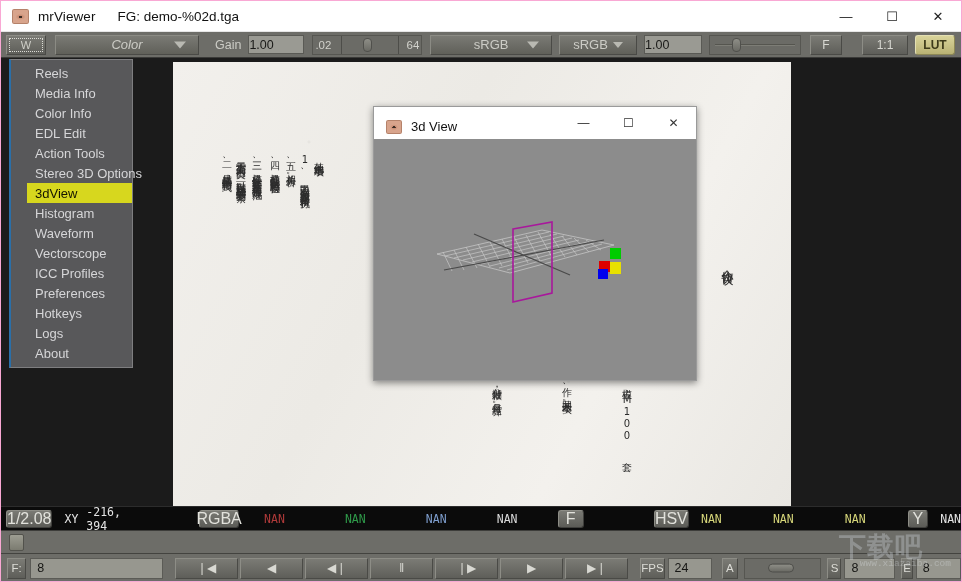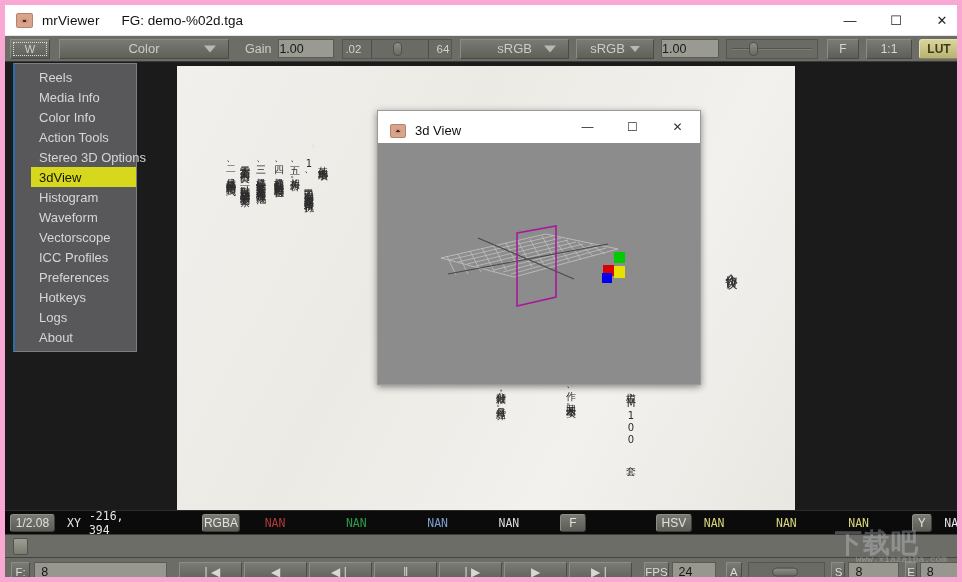--- a/index.html
+++ b/index.html
@@ -6,21 +6,21 @@
   html, body {
     width: 962px; height: 582px;
     overflow: hidden;
     font-family: "Liberation Sans", sans-serif;
     background: #000;
   }
   #app {
     position: relative;
     width: 962px; height: 582px;
     background: #4d7c0f;
-    border: 5px solid #f9a8d4;
+    border: 1px solid #f9a8d4;
     overflow: hidden;
   }
 
   
   #titlebar {
     position: absolute; left: 0; top: 0;
     width: 960px; height: 31px;
     background: #ffffff;
     display: flex; align-items: center;
     border-bottom: 1px solid #e6e6e6;
@@ -61,27 +61,27 @@
   #w-btn {
     width: 40px; margin-left: 5px;
     position: relative; color: #cfcfc8;
     font-size: 11px;
   }
   #w-btn::after {
     content: ""; position: absolute; left: 2px; top: 2px; right: 2px; bottom: 2px;
     border: 1px dotted #dcdcd6;
   }
   #color-combo {
-    width: 170px; height: 20px; margin-left: 9px;
+    width: 144px; height: 20px; margin-left: 9px;
     background: linear-gradient(#7a7a74, #606059);
     border: 1px solid #8b8b84;
     border-right-color: #4a4a46; border-bottom-color: #4a4a46;
     display: flex; align-items: center; justify-content: center;
     position: relative;
-    color: #ccccc6; font-size: 13px;
+    color: #ccccc6; font-size: 13px; font-style: italic;
   }
   #color-combo .arrow {
     position: absolute; right: 12px; top: 50%; transform: translateY(-50%);
     width: 0; height: 0;
     border-left: 6px solid transparent; border-right: 6px solid transparent;
     border-top: 7px solid #b9b9b2;
   }
   .tb-label { color: #ccccc6; font-size: 12.5px; margin-left: 16px; }
   .tb-input {
     height: 19px;
@@ -144,21 +144,21 @@
     width: 92px; height: 20px; margin-left: 7px;
     background: #6b6b66; border: 1px solid #565651;
     position: relative; display: flex; align-items: center;
   }
   #gamma-track {
     position: absolute; left: 5px; right: 5px; height: 2px;
     background: #56565158;
     border-top: 1px solid #55554f; border-bottom: 1px solid #7d7d76;
   }
   #f-btn  { width: 32px; margin-left: 9px; }
-  #r11-btn { width: 46px; margin-left: 7px; }
+  #r11-btn { width: 46px; margin-left: 20px; }
   #lut-btn {
     width: 40px; margin-left: 7px; margin-right: 6px;
     background: linear-gradient(#d9d49a, #b9b274);
     border: 1px solid #e3dfb4;
     border-right-color: #8d8856; border-bottom-color: #8d8856;
     color: #3d3a1a; font-weight: bold;
     border-radius: 3px;
   }
 
   
@@ -228,21 +228,21 @@
     width: 960px; height: 24px;
     background: #0b0b0b;
     display: flex; align-items: center;
     border-top: 1px solid #2c2c2c;
   }
   .sb-chip {
     height: 18px;
     background: linear-gradient(#7a7a74, #5c5c57);
     border: 1px solid #8d8d86;
     border-right-color: #3f3f3c; border-bottom-color: #3f3f3c;
-    color: #e2e2dc; font-size: 12px;
+    color: #e2e2dc; font-size: 16px;
     display: flex; align-items: center; justify-content: center;
     border-radius: 3px;
   }
   .sb-text { font-size: 11.5px; font-family: "DejaVu Sans Mono", monospace; }
 
   
   #timeline {
     position: absolute; left: 0; top: 529px;
     width: 960px; height: 23px;
     background: #6d6d68;
@@ -470,20 +470,23 @@
       <div class="side-item">
         <span>Reels</span>
       </div>
       <div class="side-item">
         <span>Media Info</span>
       </div>
       <div class="side-item">
         <span>Color Info</span>
       </div>
       <div class="side-item">
+        <span>EDL Edit</span>
+      </div>
+      <div class="side-item">
         <span>Action Tools</span>
       </div>
       <div class="side-item">
         <span>Stereo 3D Options</span>
       </div>
       <div class="side-item active">
         <span>3dView</span>
       </div>
       <div class="side-item">
         <span>Histogram</span>

